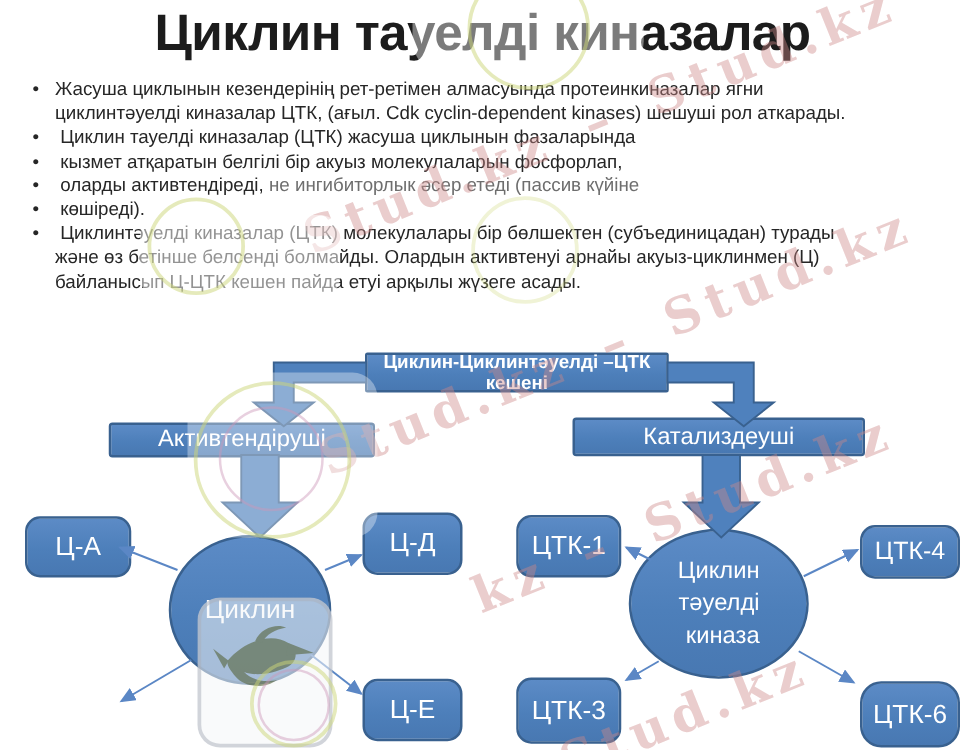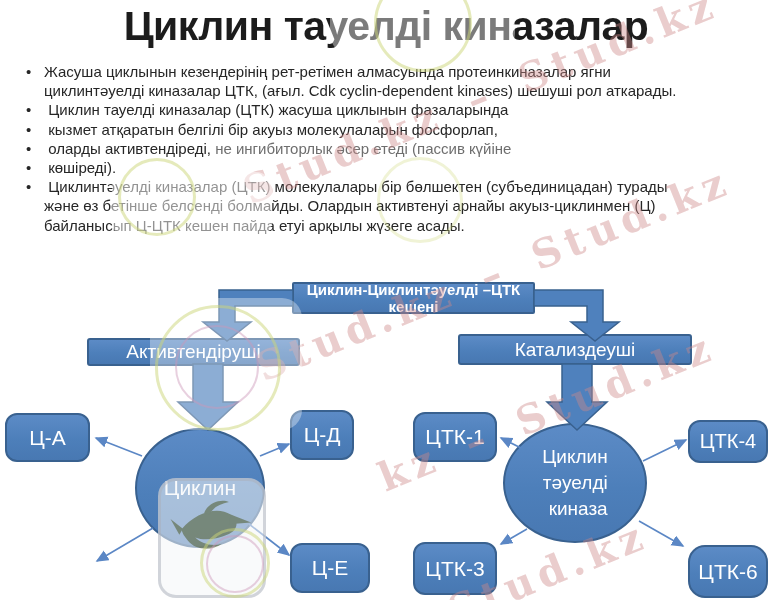--- a/index.html
+++ b/index.html
@@ -97,22 +97,22 @@
   <div class="circle" style="left:135px;top:428px;width:130px;height:120px;font-size:21px;">Циклин</div>
 
   <div class="circle" style="left:503px;top:423px;width:144px;height:120px;">
     <div class="clines">
       <div>Циклин</div>
       <div>тәуелді</div>
       <div>киназа</div>
     </div>
   </div>
 
-  <div class="node" style="left:5px;top:413px;width:85px;height:49px;">Ц-А</div>
-  <div class="node" style="left:290px;top:410px;width:64px;height:50px;">Ц-Д</div>
+  <div class="node" style="left:20px;top:413px;width:85px;height:49px;">Ц-А</div>
+  <div class="node" style="left:290px;top:410px;width:80px;height:50px;">Ц-Д</div>
   <div class="node" style="left:290px;top:543px;width:80px;height:50px;">Ц-Е</div>
 
   <div class="node" style="left:413px;top:412px;width:84px;height:50px;">ЦТК-1</div>
   <div class="node" style="left:688px;top:420px;width:80px;height:43px;font-size:20px;">ЦТК-4</div>
   <div class="node" style="left:413px;top:542px;width:84px;height:53px;">ЦТК-3</div>
   <div class="node" style="left:688px;top:545px;width:80px;height:53px;border-radius:17px;">ЦТК-6</div>
 
   <svg id="arrows" width="772" height="600" viewBox="0 0 772 600">
     <defs>
       <marker id="ah" markerWidth="9" markerHeight="8" refX="7" refY="3.5" orient="auto">

